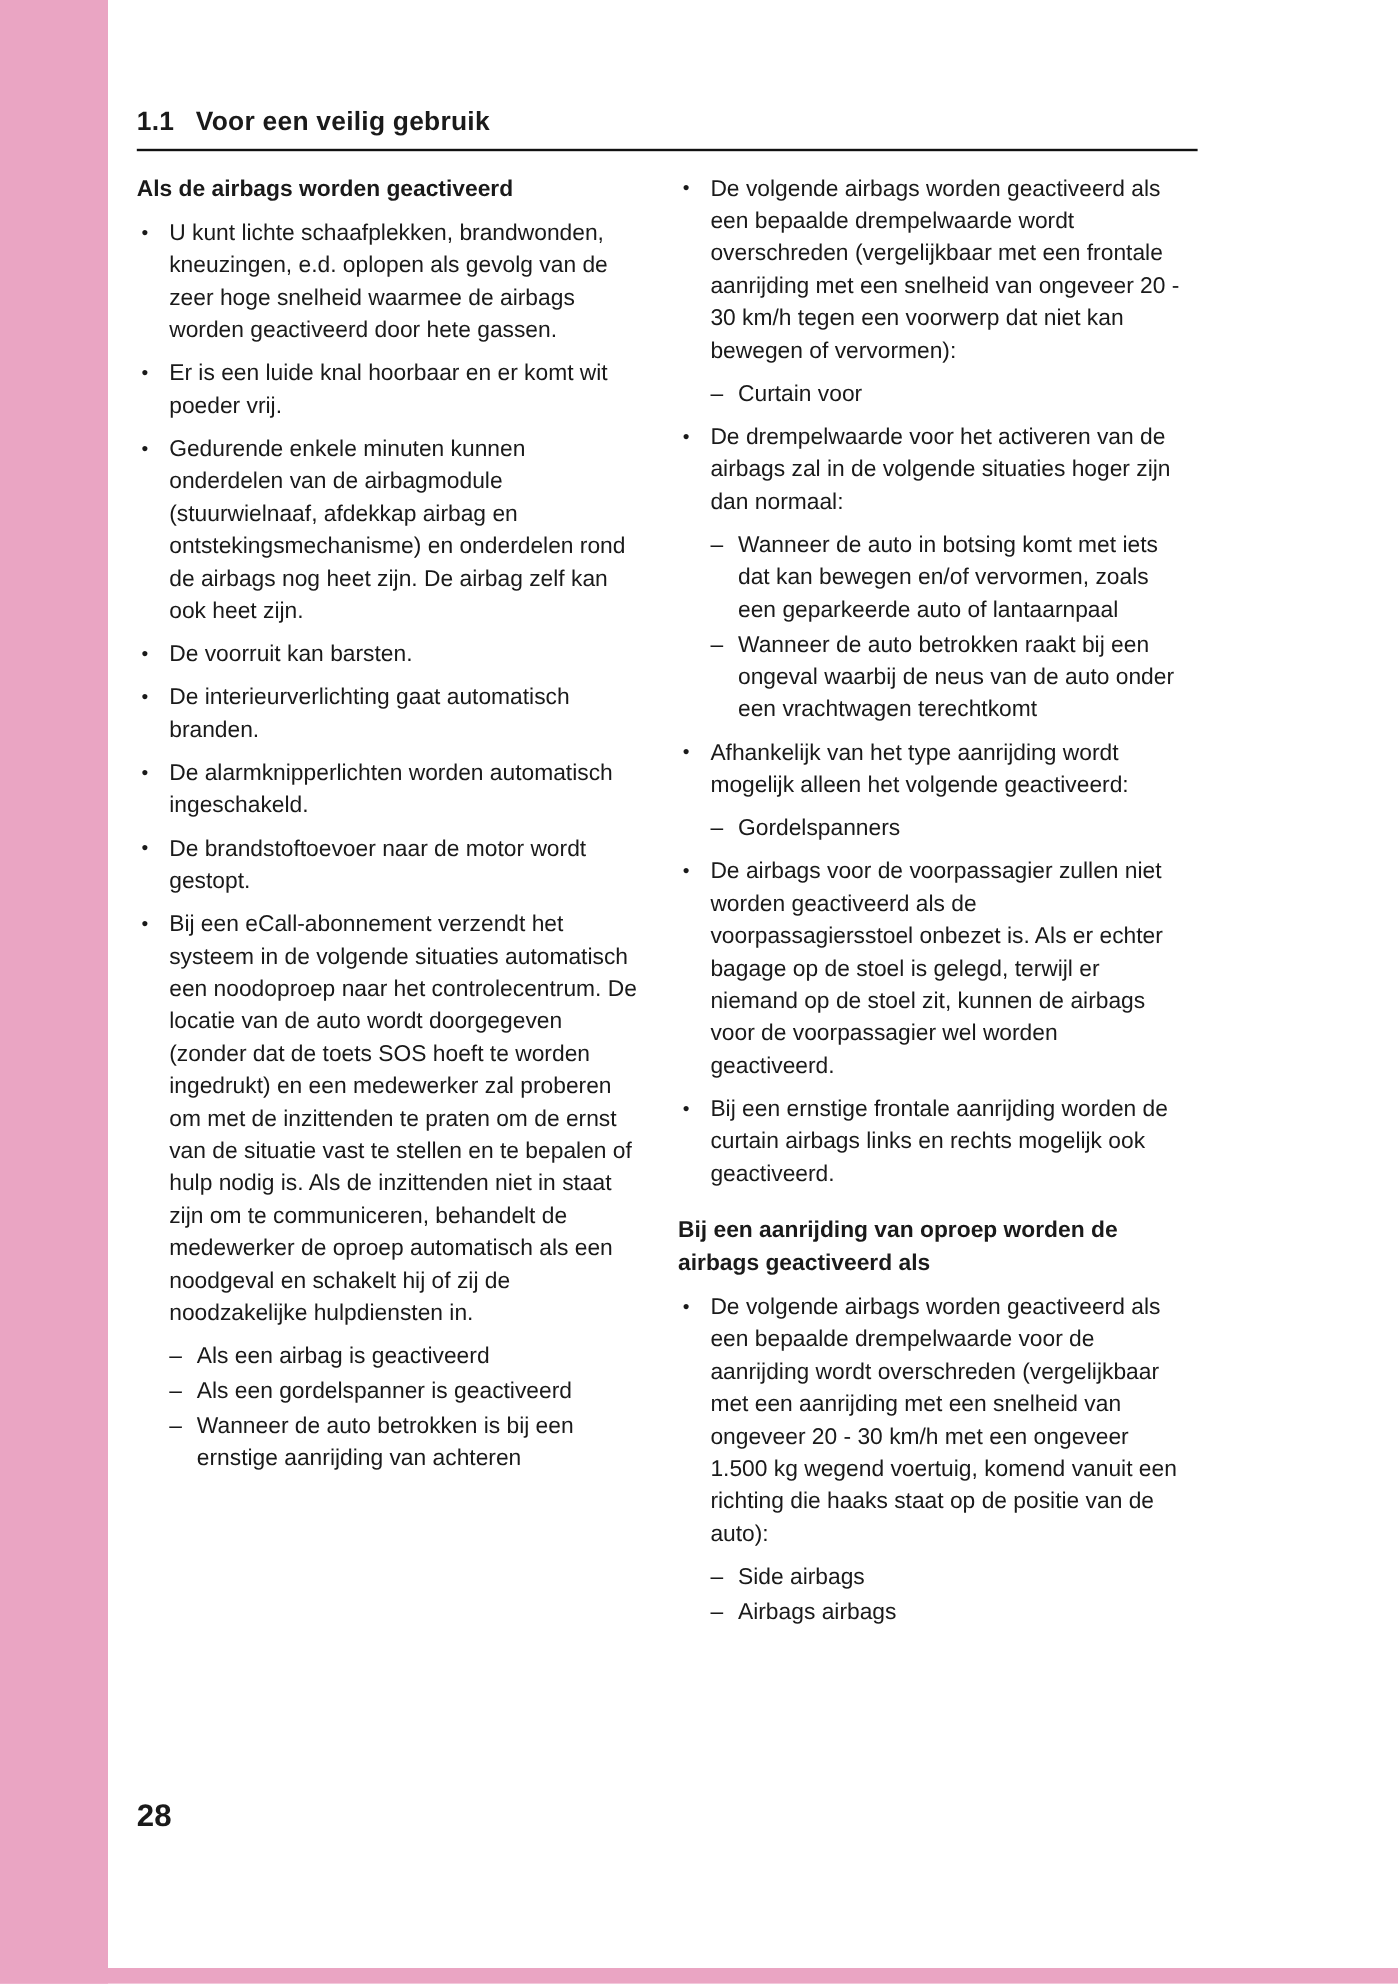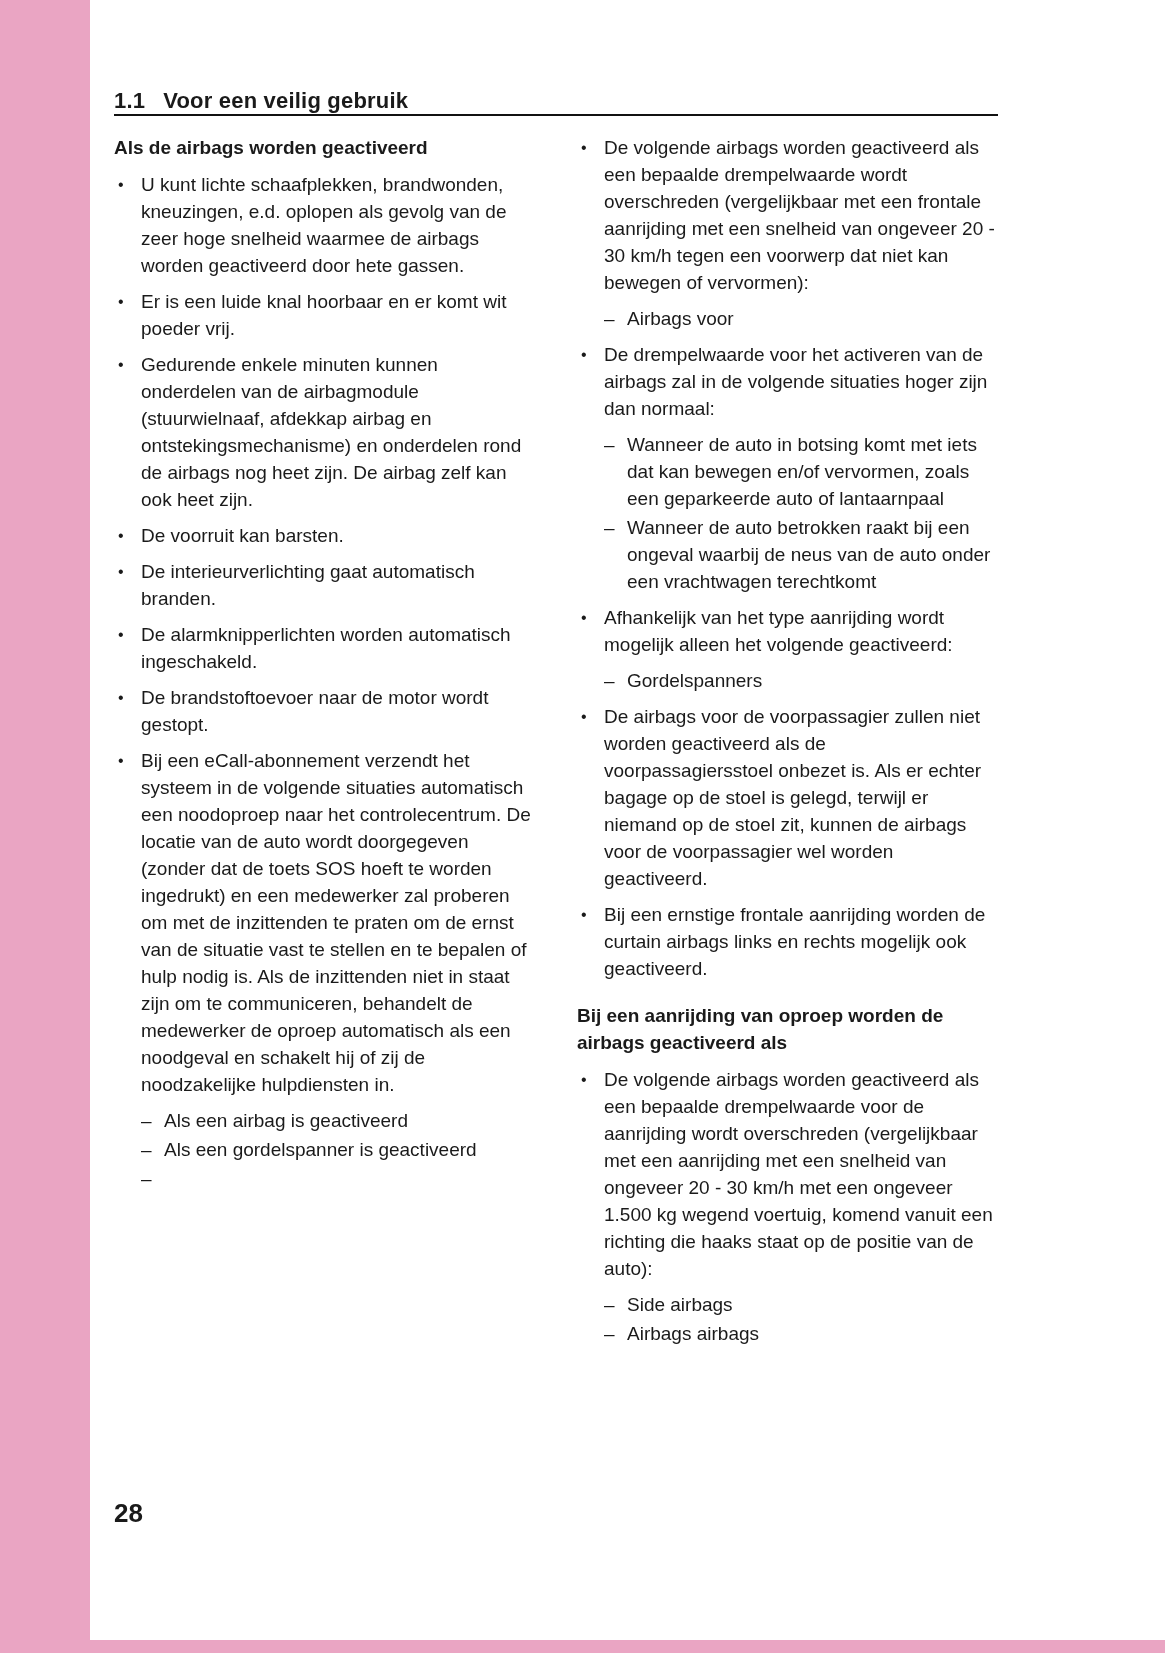--- a/index.html
+++ b/index.html
@@ -32,30 +32,31 @@
   .content {
     position: absolute;
     left: 114px;
     top: 88px;
     width: 884px;
   }
   .page-header {
     font-size: 22px;
     font-weight: bold;
     letter-spacing: 0.2px;
+    padding-bottom: 10px;
     border-bottom: 2px solid #111111;
     margin-bottom: 18px;
   }
   .page-header .sec-num {
     display: inline-block;
     margin-right: 18px;
   }
   .cols {
     display: flex;
-    gap: 42px;
+    gap: 30px;
   }
   .col {
     width: 421px;
     font-size: 19px;
     line-height: 27px;
   }
   .heading {
     font-weight: bold;
     margin: 20px 0 10px 0;
   }
@@ -110,25 +111,25 @@
         <div class="bullet"><span class="marker">•</span><span>U kunt lichte schaafplekken, brandwonden, kneuzingen, e.d. oplopen als gevolg van de zeer hoge snelheid waarmee de airbags worden geactiveerd door hete gassen.</span></div>
         <div class="bullet"><span class="marker">•</span><span>Er is een luide knal hoorbaar en er komt wit poeder vrij.</span></div>
         <div class="bullet"><span class="marker">•</span><span>Gedurende enkele minuten kunnen onderdelen van de airbagmodule (stuurwielnaaf, afdekkap airbag en ontstekingsmechanisme) en onderdelen rond de airbags nog heet zijn. De airbag zelf kan ook heet zijn.</span></div>
         <div class="bullet"><span class="marker">•</span><span>De voorruit kan barsten.</span></div>
         <div class="bullet"><span class="marker">•</span><span>De interieurverlichting gaat automatisch branden.</span></div>
         <div class="bullet"><span class="marker">•</span><span>De alarmknipperlichten worden automatisch ingeschakeld.</span></div>
         <div class="bullet"><span class="marker">•</span><span>De brandstoftoevoer naar de motor wordt gestopt.</span></div>
         <div class="bullet"><span class="marker">•</span><span>Bij een eCall-abonnement verzendt het systeem in de volgende situaties automatisch een noodoproep naar het controlecentrum. De locatie van de auto wordt doorgegeven (zonder dat de toets SOS hoeft te worden ingedrukt) en een medewerker zal proberen om met de inzittenden te praten om de ernst van de situatie vast te stellen en te bepalen of hulp nodig is. Als de inzittenden niet in staat zijn om te communiceren, behandelt de medewerker de oproep automatisch als een noodgeval en schakelt hij of zij de noodzakelijke hulpdiensten in.</span></div>
         <div class="dash"><span class="marker">–</span><span>Als een airbag is geactiveerd</span></div>
         <div class="dash"><span class="marker">–</span><span>Als een gordelspanner is geactiveerd</span></div>
-        <div class="dash"><span class="marker">–</span></div>
+        <div class="dash"><span class="marker">–</span><span>Wanneer de auto betrokken is bij een ernstige aanrijding van achteren</span></div>
       </div>
     <div class="col">
         <div class="bullet"><span class="marker">•</span><span>De volgende airbags worden geactiveerd als een bepaalde drempelwaarde wordt overschreden (vergelijkbaar met een frontale aanrijding met een snelheid van ongeveer 20 - 30 km/h tegen een voorwerp dat niet kan bewegen of vervormen):</span></div>
-        <div class="dash"><span class="marker">–</span><span>Airbags voor</span></div>
+        <div class="dash"><span class="marker">–</span><span>Curtain voor</span></div>
         <div class="bullet"><span class="marker">•</span><span>De drempelwaarde voor het activeren van de airbags zal in de volgende situaties hoger zijn dan normaal:</span></div>
         <div class="dash"><span class="marker">–</span><span>Wanneer de auto in botsing komt met iets dat kan bewegen en/of vervormen, zoals een geparkeerde auto of lantaarnpaal</span></div>
         <div class="dash"><span class="marker">–</span><span>Wanneer de auto betrokken raakt bij een ongeval waarbij de neus van de auto onder een vrachtwagen terechtkomt</span></div>
         <div class="bullet"><span class="marker">•</span><span>Afhankelijk van het type aanrijding wordt mogelijk alleen het volgende geactiveerd:</span></div>
         <div class="dash"><span class="marker">–</span><span>Gordelspanners</span></div>
         <div class="bullet"><span class="marker">•</span><span>De airbags voor de voorpassagier zullen niet worden geactiveerd als de voorpassagiersstoel onbezet is. Als er echter bagage op de stoel is gelegd, terwijl er niemand op de stoel zit, kunnen de airbags voor de voorpassagier wel worden geactiveerd.</span></div>
         <div class="bullet"><span class="marker">•</span><span>Bij een ernstige frontale aanrijding worden de curtain airbags links en rechts mogelijk ook geactiveerd.</span></div>
         <div class="heading">Bij een aanrijding van oproep worden de airbags geactiveerd als</div>
         <div class="bullet"><span class="marker">•</span><span>De volgende airbags worden geactiveerd als een bepaalde drempelwaarde voor de aanrijding wordt overschreden (vergelijkbaar met een aanrijding met een snelheid van ongeveer 20 - 30 km/h met een ongeveer 1.500 kg wegend voertuig, komend vanuit een richting die haaks staat op de positie van de auto):</span></div>
         <div class="dash"><span class="marker">–</span><span>Side airbags</span></div>

